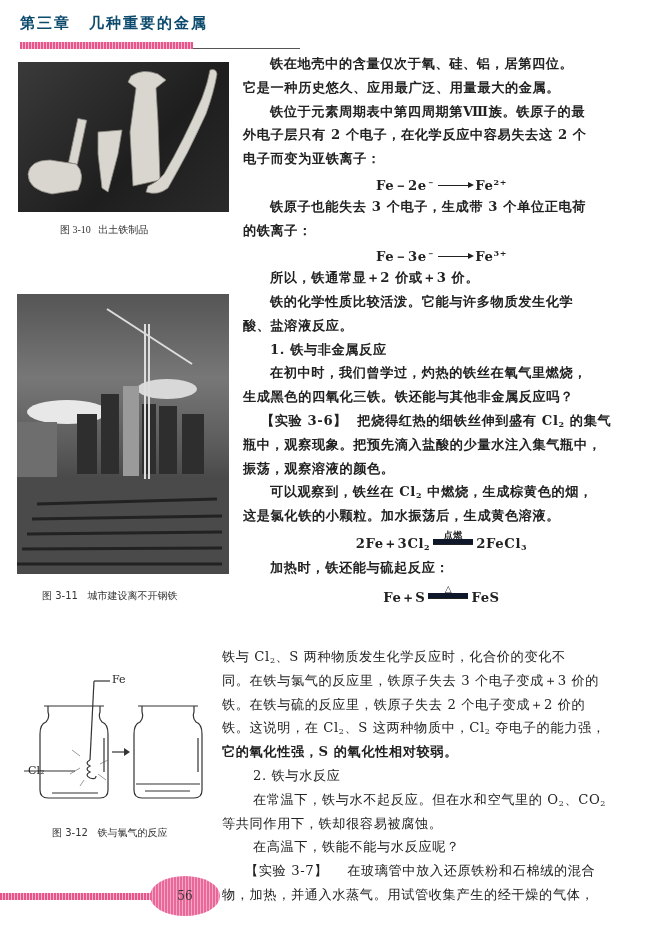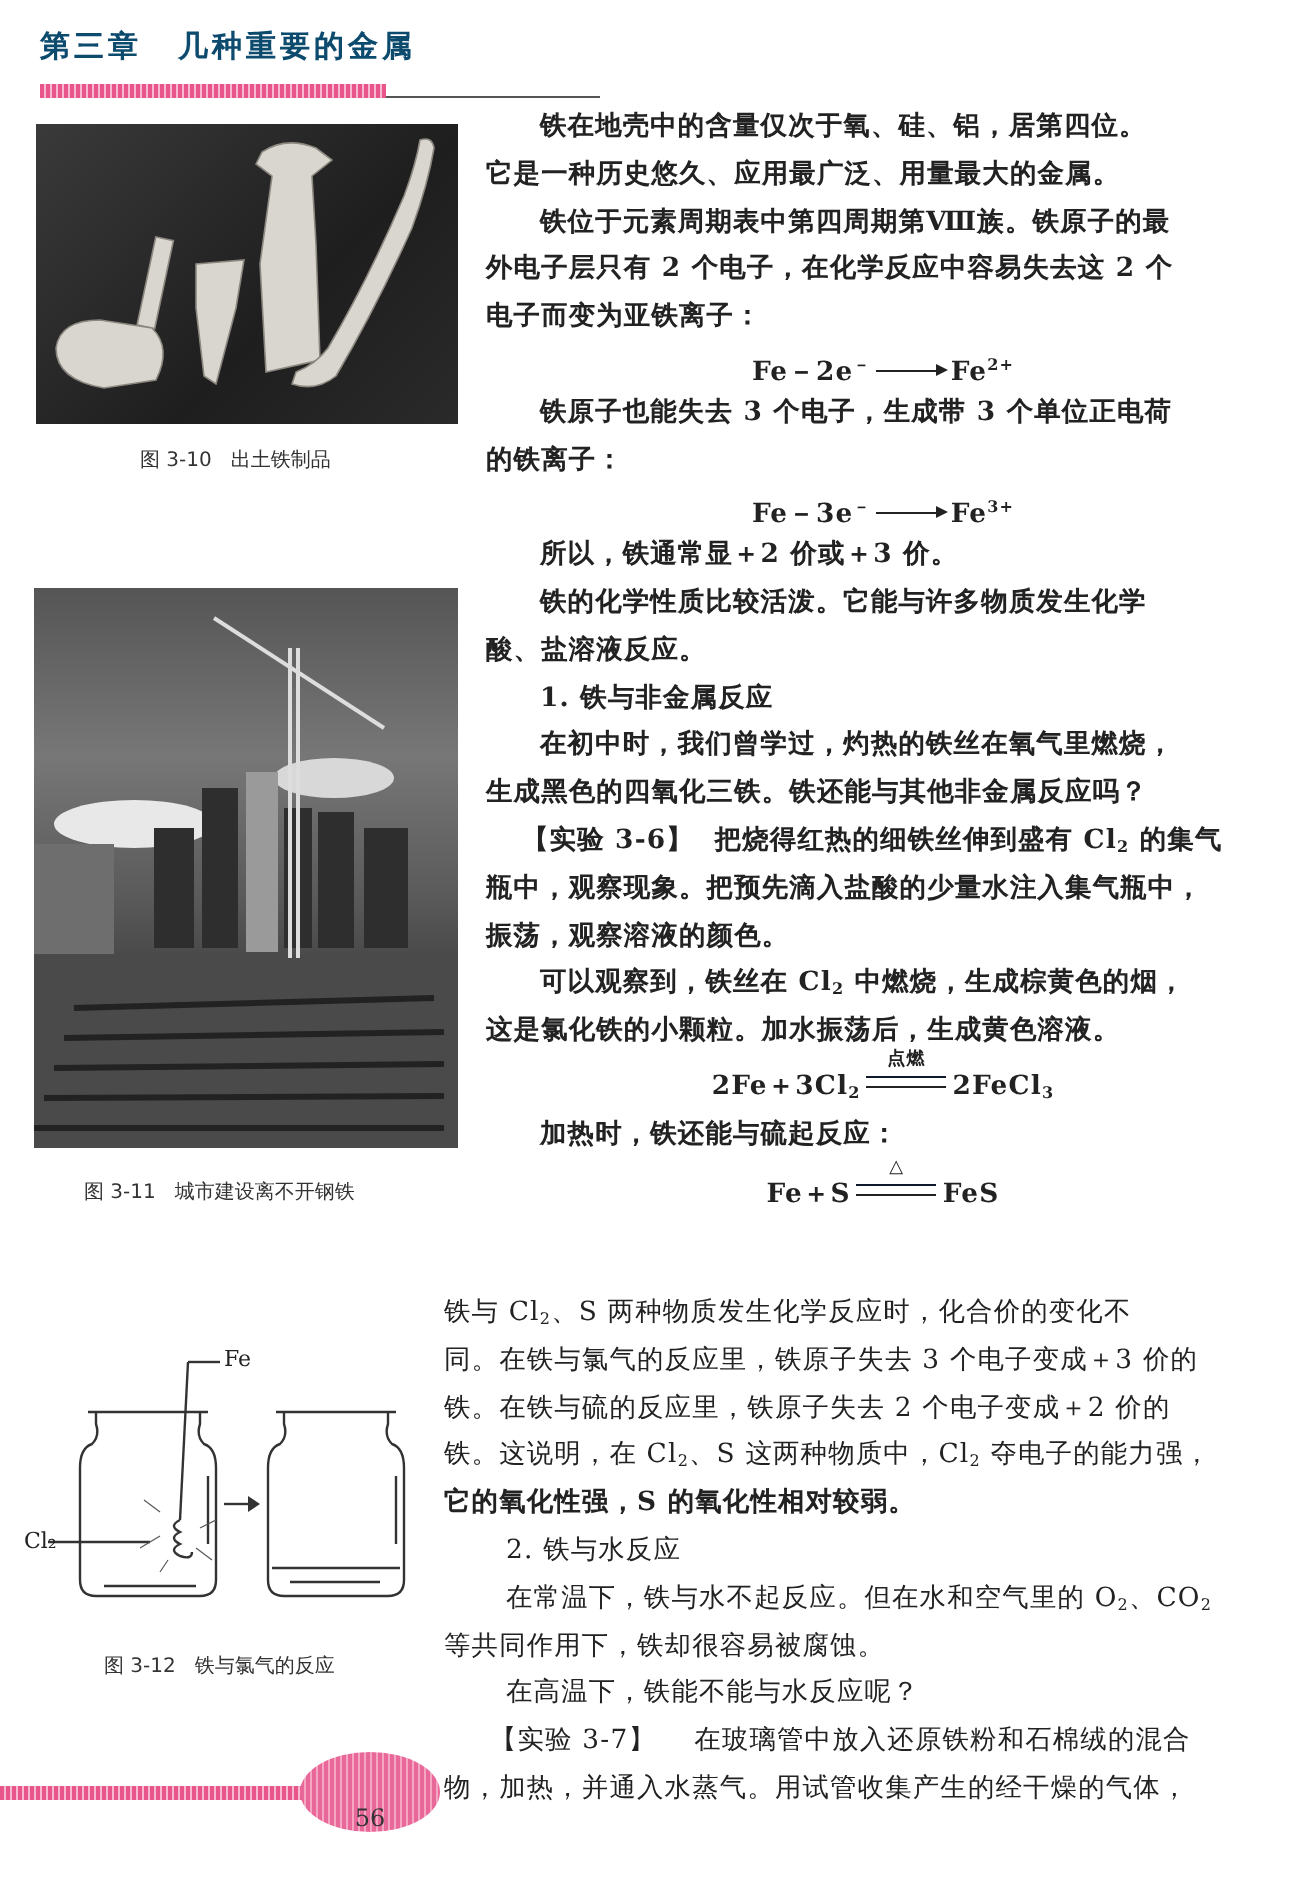--- a/index.html
+++ b/index.html
@@ -12,24 +12,24 @@
   .fig{background:#333;overflow:hidden;}
   .caption{font-size:10px;color:#333;font-family:"DejaVu Sans","Liberation Sans",sans-serif;white-space:nowrap;}
   .body-text{left:243px;width:397px;font-size:13.2px;line-height:23.8px;letter-spacing:0.6px;}
   .line{height:23.8px;white-space:nowrap;overflow:visible;}
   .indent{padding-left:27px;}
   .eq{text-align:center;}
   sub,sup{font-size:8px;}
   sub{vertical-align:-2px;} sup{vertical-align:5px;}
   .arrow{display:inline-block;width:34px;height:1px;background:#222;vertical-align:4px;position:relative;margin:0 3px;}
   .arrow:after{content:"";position:absolute;right:-2px;top:-3px;border-left:6px solid #222;border-top:3.5px solid transparent;border-bottom:3.5px solid transparent;}
-  .dbl{display:inline-block;position:relative;width:40px;height:6px;vertical-align:3px;margin:0 3px;border-top:1px solid #0f172a;border-bottom:1px solid #222;box-sizing:border-box;}
+  .dbl{display:inline-block;position:relative;width:40px;height:6px;vertical-align:3px;margin:0 3px;border-top:5px solid #0f172a;border-bottom:1px solid #222;box-sizing:border-box;}
   .dbl .cond{position:absolute;left:0;right:0;top:-14px;text-align:center;font-size:9px;line-height:10px;font-family:"DejaVu Sans","Liberation Sans",sans-serif;}
   .footer-stripe{left:0;top:893px;width:165px;height:7px;background:repeating-linear-gradient(90deg,#e8558a 0 2px,#f7b9cf 2px 3px);}
-  .page-oval{left:150px;top:876px;width:70px;height:40px;border-radius:50%;background:repeating-linear-gradient(90deg,#e9689a 0 2px,#f4a6c2 2px 3px);display:flex;align-items:flex-end;justify-content:center;font-size:12px;color:#333;}
+  .page-oval{left:150px;top:876px;width:70px;height:40px;border-radius:50%;background:repeating-linear-gradient(90deg,#e9689a 0 2px,#f4a6c2 2px 3px);display:flex;align-items:center;justify-content:center;font-size:12px;color:#333;}
 </style>
 </head>
 <body>
 
 <div class="abs chapter-title">
   <span>第三章</span><span class="sep"></span><span>几种重要的金属</span>
 </div>
 <div class="abs header-stripe"></div>
 <div class="abs header-rule"></div>
 
@@ -37,21 +37,21 @@
   <svg width="211" height="150" viewBox="0 0 211 150">
     <g fill="#d9d6cf" stroke="#8c8880" stroke-width="0.8">
       <rect x="55" y="57" width="9" height="45" transform="rotate(12 60 80)"></rect>
       <path d="M10 112 Q12 98 32 98 L58 102 Q68 112 60 128 L34 132 Q10 128 10 112Z"></path>
       <path d="M80 70 L104 68 L100 92 L90 130 L84 126 L80 92Z"></path>
       <path d="M113 14 Q125 6 140 12 L148 18 L138 26 L140 60 L142 118 L115 124 L112 70 L118 26 L110 20Z"></path>
       <path d="M192 8 Q198 6 199 12 Q196 30 188 52 Q170 92 150 126 Q140 134 128 130 L130 124 Q140 120 146 112 Q166 78 184 36 Q190 20 192 8Z"></path>
     </g>
   </svg>
 </div>
-<div class="abs caption" style="left:70px;top:223px;">
+<div class="abs caption" style="left:60px;top:223px;font-family:Liberation Serif, serif;">
   <span>图 3-10</span>&nbsp;&nbsp;&nbsp;<span>出土铁制品</span>
 </div>
 
 <div class="abs fig" style="left:17px;top:294px;width:212px;height:280px;background:linear-gradient(180deg,#555 0%,#777 30%,#5a5a5a 55%,#3c3c3c 75%,#2a2a2a 100%);">
   <svg width="212" height="280" viewBox="0 0 212 280">
     <ellipse cx="50" cy="118" rx="40" ry="12" fill="#e8e8e8"></ellipse>
     <ellipse cx="150" cy="95" rx="30" ry="10" fill="#d8d8d8"></ellipse>
     <g fill="#2e2e2e">
       <rect x="60" y="120" width="20" height="60"></rect>
         <rect x="84" y="100" width="18" height="80"></rect>
@@ -99,21 +99,21 @@
       <line x1="70" y1="80" x2="62" y2="74"></line>
         <line x1="70" y1="92" x2="60" y2="98"></line>
         <line x1="90" y1="88" x2="98" y2="84"></line>
         <line x1="88" y1="98" x2="96" y2="104"></line>
         <line x1="74" y1="104" x2="70" y2="110"></line>
     </g>
     <line x1="112" y1="76" x2="124" y2="76" stroke="#333" stroke-width="1.2" transform="translate(-10 0)"></line>
     <path d="M114 72 L120 76 L114 80Z" fill="#333"></path>
   </svg>
   <div class="abs" style="left:102px;top:-3px;font-size:11px;">Fe</div>
-  <div class="abs" style="left:2px;top:88px;font-size:11px;">Cl₂</div>
+  <div class="abs" style="left:18px;top:88px;font-size:11px;">Cl₂</div>
 </div>
 <div class="abs caption" style="left:52px;top:826px;">
   <span>图 3-12</span>&nbsp;&nbsp;&nbsp;<span>铁与氯气的反应</span>
 </div>
 
 <div class="abs body-text" style="top:52px;font-weight:bold;">
   <div class="line indent">铁在地壳中的含量仅次于氧、硅、铝，居第四位。</div>
   <div class="line">它是一种历史悠久、应用最广泛、用量最大的金属。</div>
   <div class="line indent">铁位于元素周期表中第四周期第Ⅷ族。铁原子的最</div>
   <div class="line">外电子层只有 2 个电子，在化学反应中容易失去这 2 个</div>

